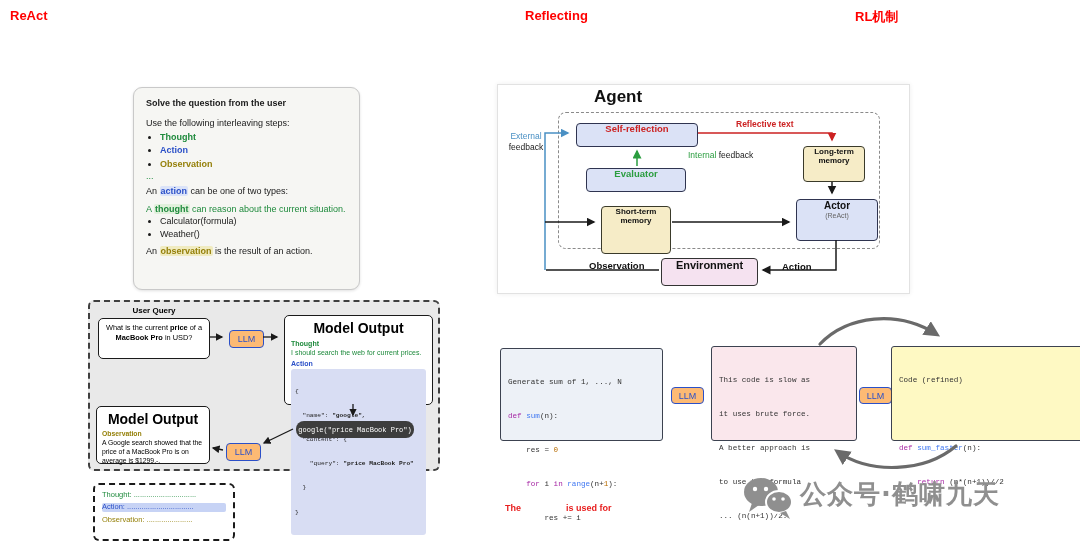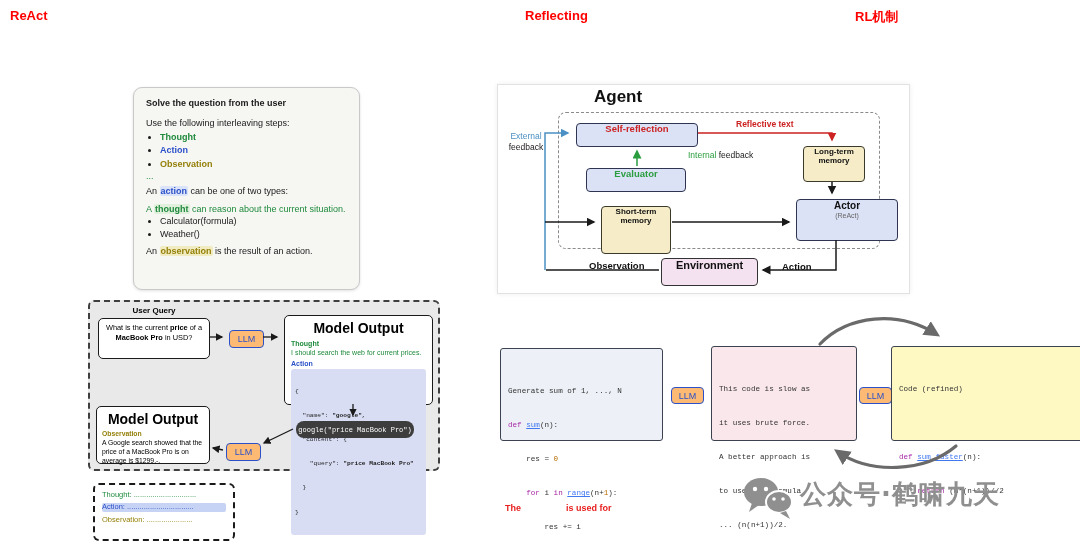--- a/index.html
+++ b/index.html
@@ -66,25 +66,25 @@
   .w-red{color:#cc2222;}
   .w-dark{color:#222;}
   .ext-label{left:0px;top:46px;width:56px;text-align:center;font-size:8.5px;line-height:1.3;}
   .int-label{left:147px;top:65px;font-size:8.5px;padding-left:43px;}
   .refl-label{left:238px;top:34px;font-size:8.5px;font-weight:bold;}
   .obs-label{left:91px;top:175px;font-size:9.5px;font-weight:bold;color:#111;}
   .act-label{left:284px;top:176px;font-size:9.5px;font-weight:bold;color:#111;}
   .actor-sub{font-size:7px;color:#666;font-weight:normal;}
 
   
-  .codebox{position:absolute;border:1px solid #3c4250;border-radius:3px;padding:14px 7px;
+  .codebox{position:absolute;border:1px solid #3c4250;border-radius:3px;padding:5px 7px;
     font-family:"Liberation Mono",monospace;font-size:7.6px;line-height:1.5;white-space:pre;
     color:#333;box-sizing:border-box;z-index:2;}
   .k{color:#a626a4;}
-  .f{color:#4078f2;text-decoration:underline;}
+  .f{color:#4078f2;}
   .n{color:#b76b01;}
   .bl{height:11px;}
 
   .caption{left:505px;top:474px;font-size:9px;font-weight:bold;color:#e82020;line-height:1.55;white-space:pre;z-index:2;}
   .footer-text{left:800px;top:477px;font-size:26px;font-weight:bold;color:#8f8f8f;letter-spacing:1px;
     font-family:"DejaVu Sans","Liberation Sans",sans-serif;z-index:2;}
   .overlay{left:0;top:0;z-index:4;pointer-events:none;}
 </style>
 </head>
 <body>
@@ -157,21 +157,21 @@
       <div><span class="w-green b">Evaluator</span> <span class="w-blue2 b"></span></div>
     </div>
   <div class="nodebox tan" style="left:103px;top:121px;width:70px;height:48px;font-size:8px">
       <div class="b">Short-term</div>
       <div class="b">memory</div>
     </div>
   <div class="nodebox tan" style="left:305px;top:61px;width:62px;height:36px;font-size:8px">
       <div class="b">Long-term</div>
       <div class="b">memory</div>
     </div>
-  <div class="nodebox lavender" style="left:298px;top:114px;width:102px;height:42px;font-size:10px">
+  <div class="nodebox lavender" style="left:298px;top:114px;width:82px;height:42px;font-size:10px">
       <div><span class="b">Actor</span> <span class="w-blue2 b"></span></div>
       <div class="actor-sub">(ReAct)</div>
     </div>
   <div class="abs obs-label">Observation</div>
   <div class="nodebox env" style="left:163px;top:173px;width:97px;height:28px;font-size:11px">
       <div class="b">Environment</div>
     </div>
   <div class="abs act-label">Action</div>
 </div>
 

